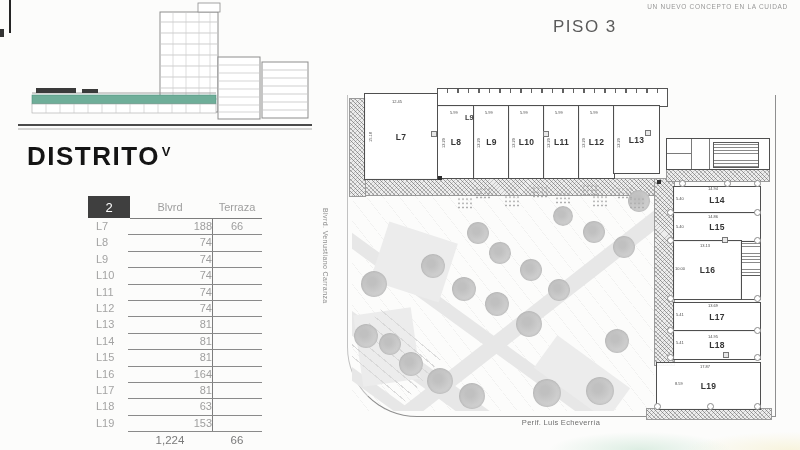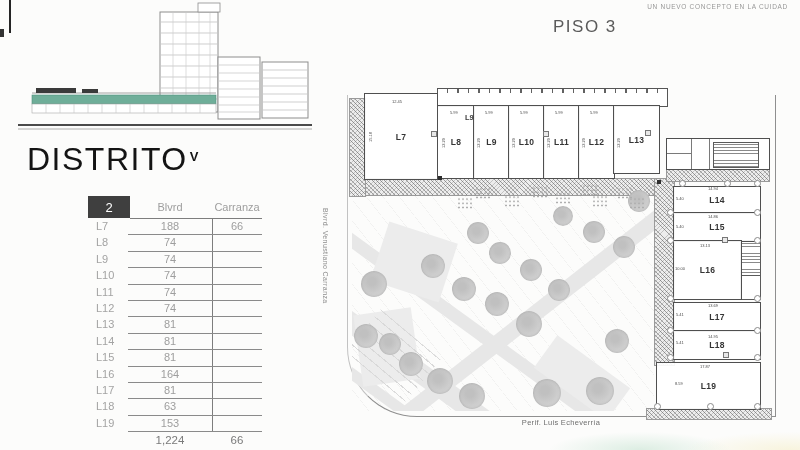--- a/index.html
+++ b/index.html
@@ -9,36 +9,36 @@
     -webkit-font-smoothing:antialiased;
   }
   .abs{position:absolute}
 
   
   #tagline{top:3px;right:12px;font-size:6.5px;letter-spacing:.7px;color:#979797}
   #floor-title{left:553px;top:17px;font-size:17px;letter-spacing:1.5px;color:#5a5a5a}
 
   
   #brand{left:27px;top:141px;color:#141414;white-space:nowrap}
-  #brand .main{font-size:32px;font-weight:400;letter-spacing:1.5px}
+  #brand .main{font-size:26px;font-weight:700;letter-spacing:1.5px}
   #brand .sup{font-size:13px;font-weight:800;vertical-align:9px;margin-left:2px}
 
   
   #areas-table{left:88px;top:196px;width:174px;height:252px;font-size:11px;color:#9e9e9e}
   #floor-badge{left:0;top:0;width:42px;height:22px;background:#3f3f3f;color:#fff;
     display:flex;align-items:center;justify-content:center;font-size:13px}
   .thead{top:3px;height:16px;line-height:16px;text-align:center;color:#9e9e9e}
   #col-local{left:40px;width:84px}
   #col-terraza{left:124px;width:50px}
   #head-rule{left:42px;right:0;top:22px;height:0;border-top:1px solid #7d7d7d}
   #vsep{left:124px;top:23px;width:0;height:213px;border-left:1px solid #7d7d7d}
   #t-rows{left:0;top:23px;width:174px}
   .trow{position:relative;height:16.4px}
   .trow .lbl{position:absolute;left:8px;top:0;width:32px;line-height:15px;color:#a3a3a3}
-  .trow .loc{position:absolute;left:40px;width:84px;text-align:center;line-height:15px}
+  .trow .loc{position:absolute;left:40px;width:84px;text-align:right;line-height:15px}
   .trow .ter{position:absolute;left:124px;width:50px;text-align:center;line-height:15px}
   .trow .rule{position:absolute;left:40px;right:0;bottom:0;border-bottom:1px solid #8a8a8a}
   #total-row{left:0;top:238px;width:174px;color:#7a7a7a;font-size:11.5px}
   #total-local{position:absolute;left:40px;width:84px;text-align:center}
   #total-terraza{position:absolute;left:124px;width:50px;text-align:center}
 
   
   #site-boundary{left:347px;top:95px;width:427px;height:321px;
     border-left:1px solid #c2c2c2;border-bottom:1px solid #8f8f8f;border-right:1px solid #8f8f8f;
     border-bottom-left-radius:70px}
@@ -153,21 +153,21 @@
   <line x1="18" y1="129" x2="312" y2="129" stroke="#9a9a9a" stroke-width=".8"></line>
 </svg>
 
 <div id="brand" class="abs">
   <span class="main">DISTRITO</span><span class="sup">V</span>
 </div>
 
 <div id="areas-table" class="abs">
   <div id="floor-badge" class="abs">2</div>
   <div id="col-local" class="abs thead">Blvrd</div>
-  <div id="col-terraza" class="abs thead">Carranza</div>
+  <div id="col-terraza" class="abs thead">Terraza</div>
   <div id="head-rule" class="abs"></div>
   <div id="vsep" class="abs"></div>
   <div id="t-rows" class="abs">
       <div class="trow">
         <span class="lbl">L7</span>
         <span class="loc">188</span>
         <span class="ter">66</span>
         <span class="rule"></span>
       </div>
       <div class="trow">

